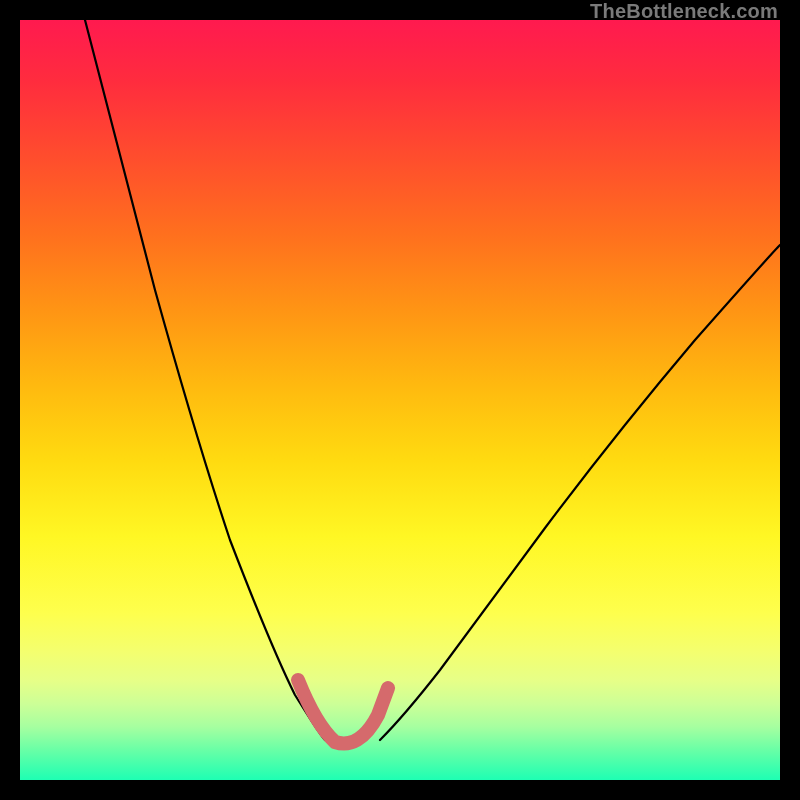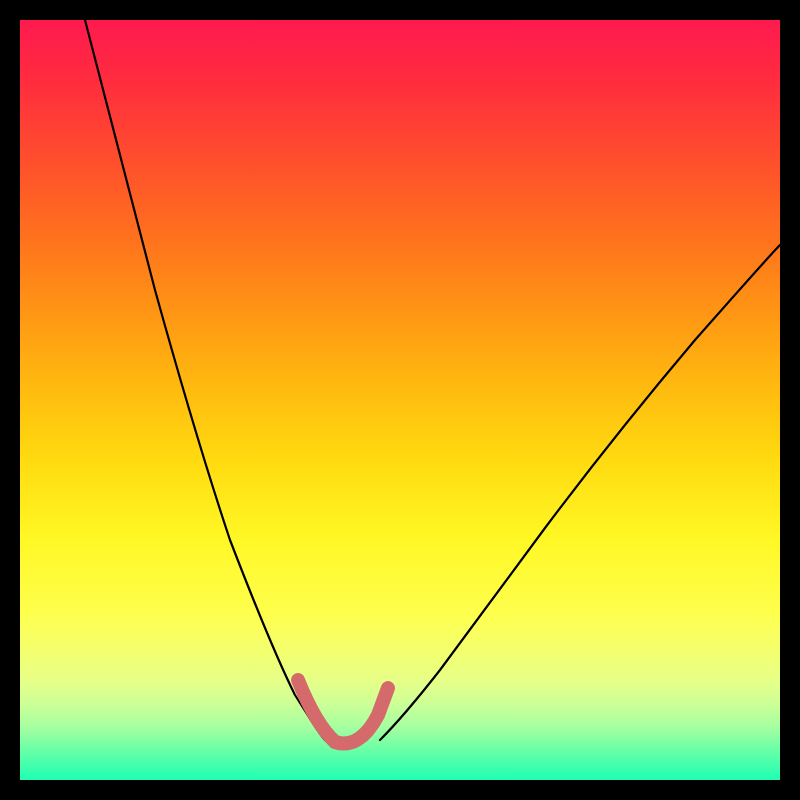--- a/index.html
+++ b/index.html
@@ -91,13 +91,14 @@
                C 570 448, 620 385, 675 320
                C 735 252, 755 230, 760 225"></path>
 
       <path class="highlight" d="M 278 660
                C 290 690, 302 710, 315 722
                C 330 727, 345 720, 358 695
                L 368 668"></path>
     </svg>
   </div>
 
+  <div class="attribution">TheBottleneck.com</div>
 </div>
 
 </body></html>

